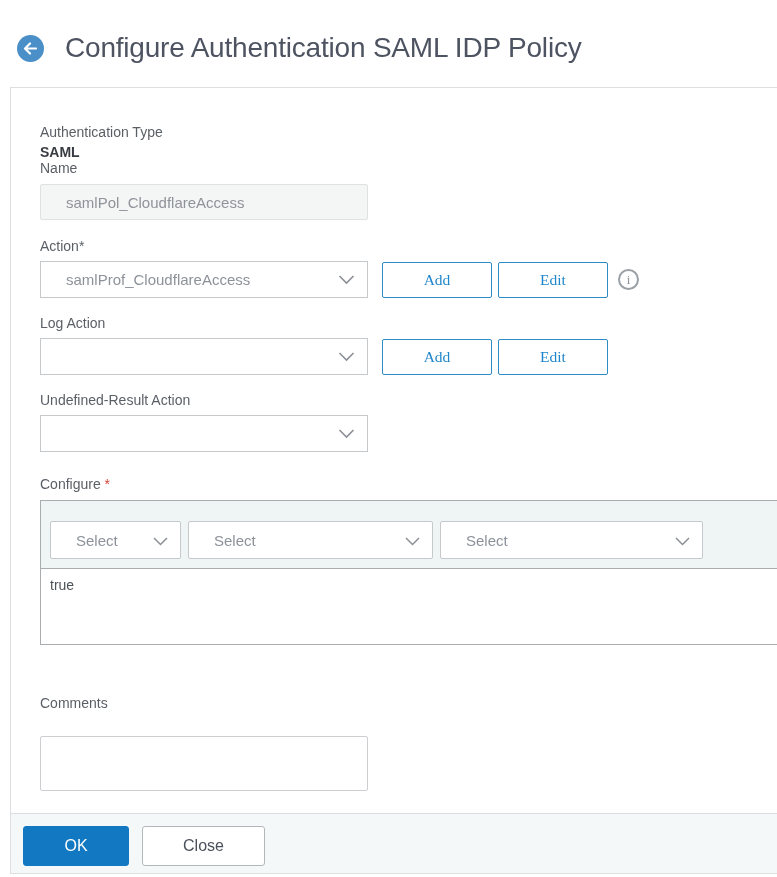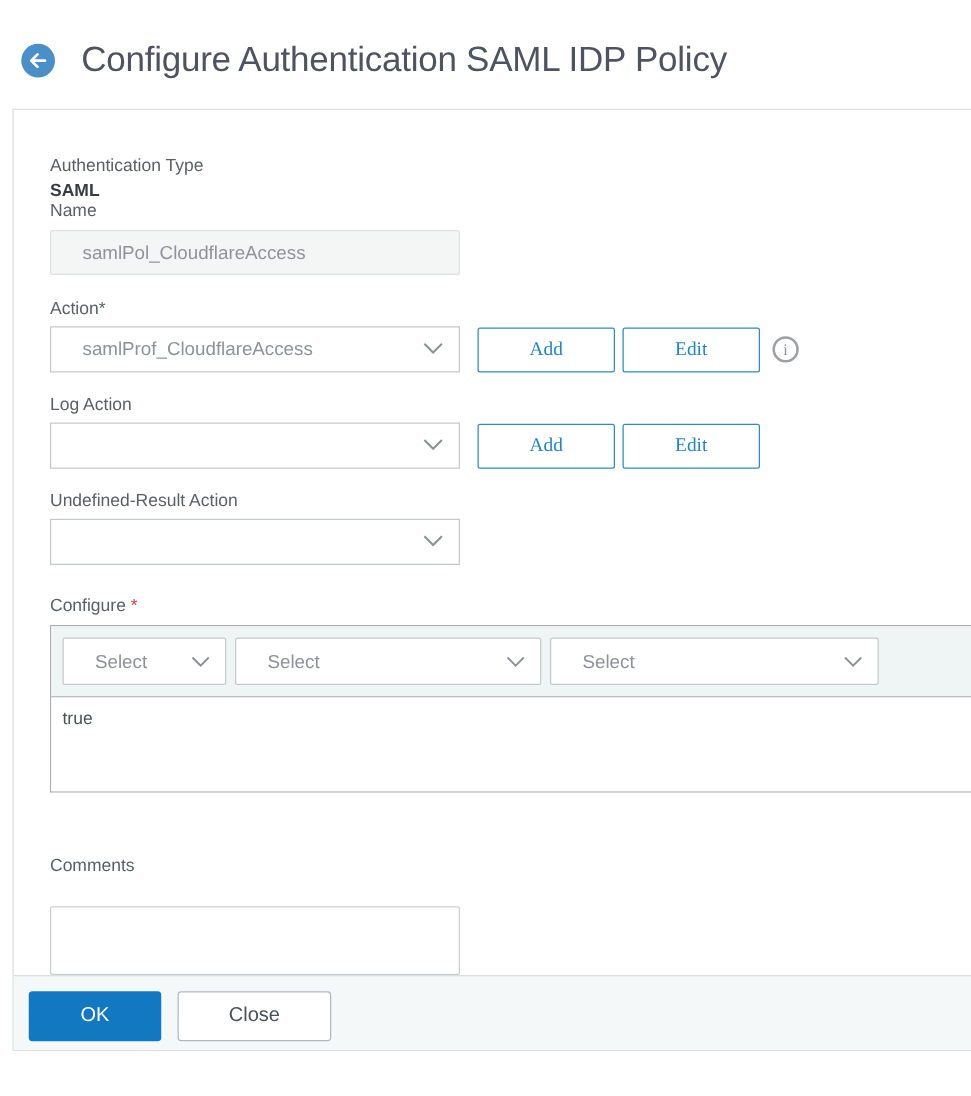--- a/index.html
+++ b/index.html
@@ -113,21 +113,21 @@
 
   
   .expression-box {
     margin-top: 8px;
     border: 1px solid #a9adb0;
     border-right: none;
   }
   .expr-toolbar {
     background: var(--expression-toolbar-bg, #eff4f4);
     border-bottom: 1px solid #a9adb0;
-    padding: 9px 0 9px 9px;
+    padding: 20px 0 9px 9px;
     display: flex;
     gap: 7px;
   }
   .expr-select {
     height: 38px;
     background: #fff;
     border: 1px solid #c6c9cc;
     border-radius: 2px;
     display: flex; align-items: center; justify-content: space-between;
     padding: 0 12px 0 25px;
@@ -163,20 +163,21 @@
     resize: none;
     outline: none;
     font-family: inherit;
     font-size: 14px;
     color: #4d5158;
     padding: 6px 8px;
   }
 
   
   .footer {
+    margin-top: 22px;
     background: var(--footer-bg, #f5f8f9);
     border-top: 1px solid #dcdee0;
     border-bottom: 1px solid #dcdee0;
     padding: 12px 0 7px 12px;
     display: flex;
     gap: 13px;
   }
   .btn-primary {
     width: 106px; height: 40px;
     background: var(--primary-blue, #1278c1);

